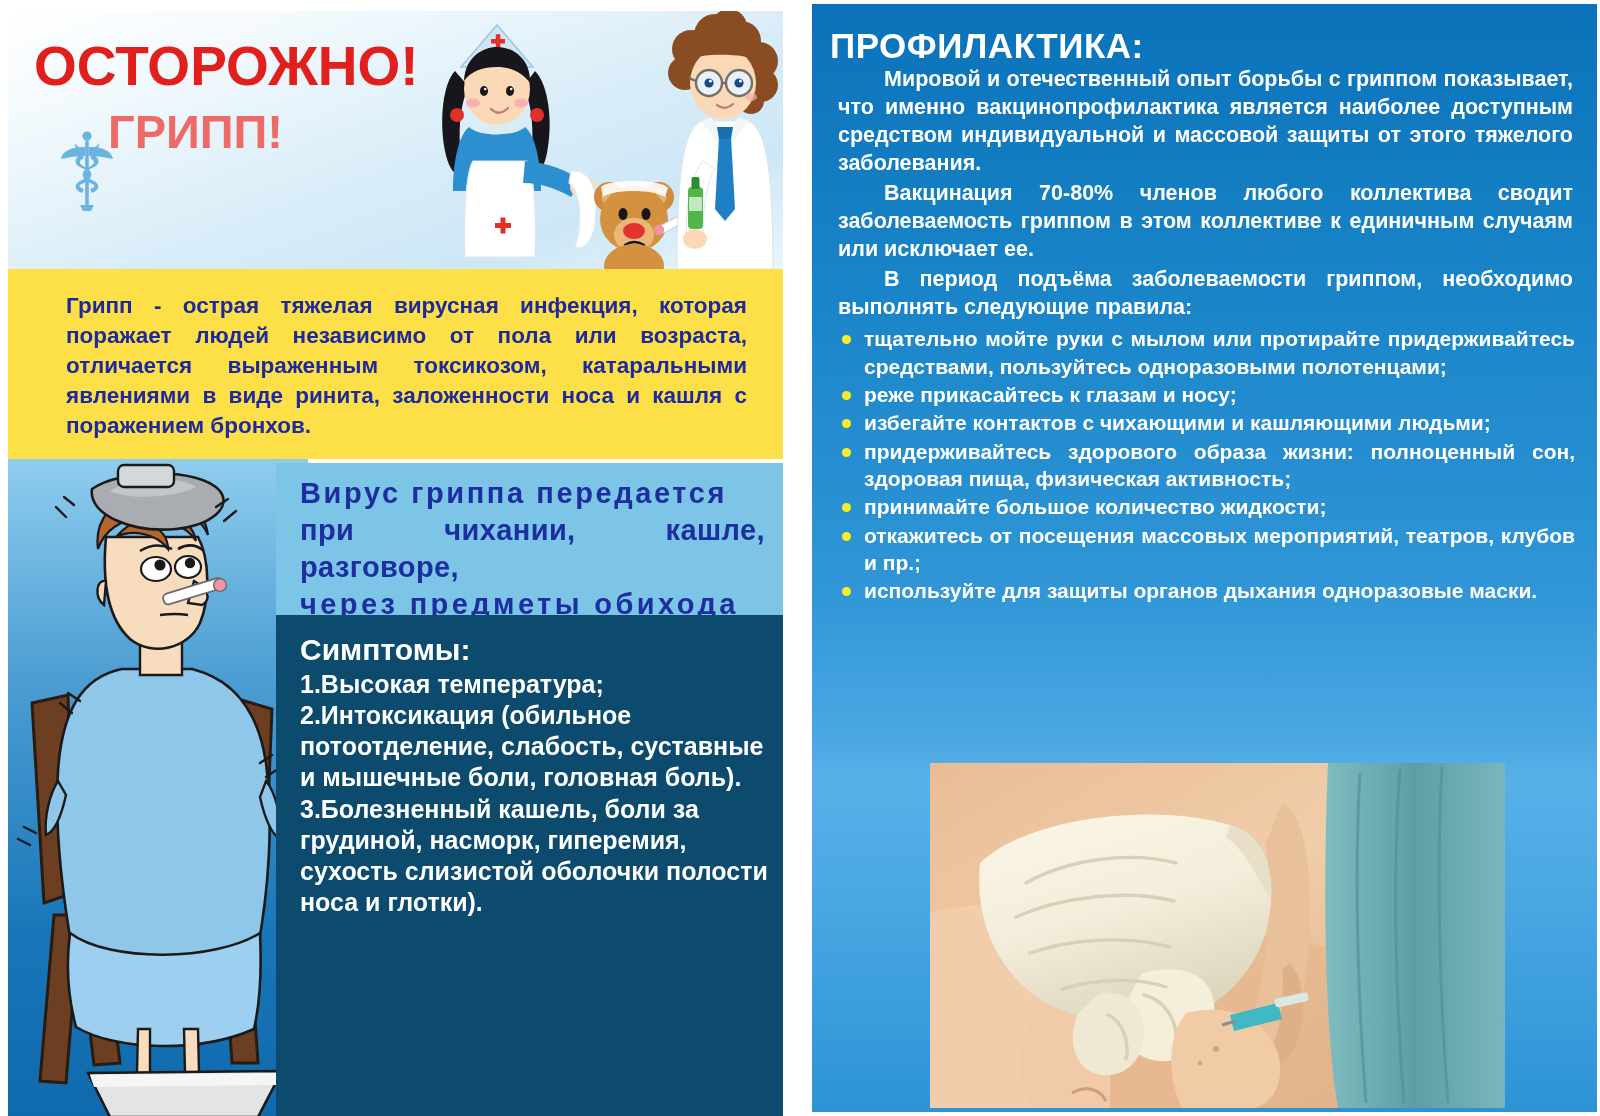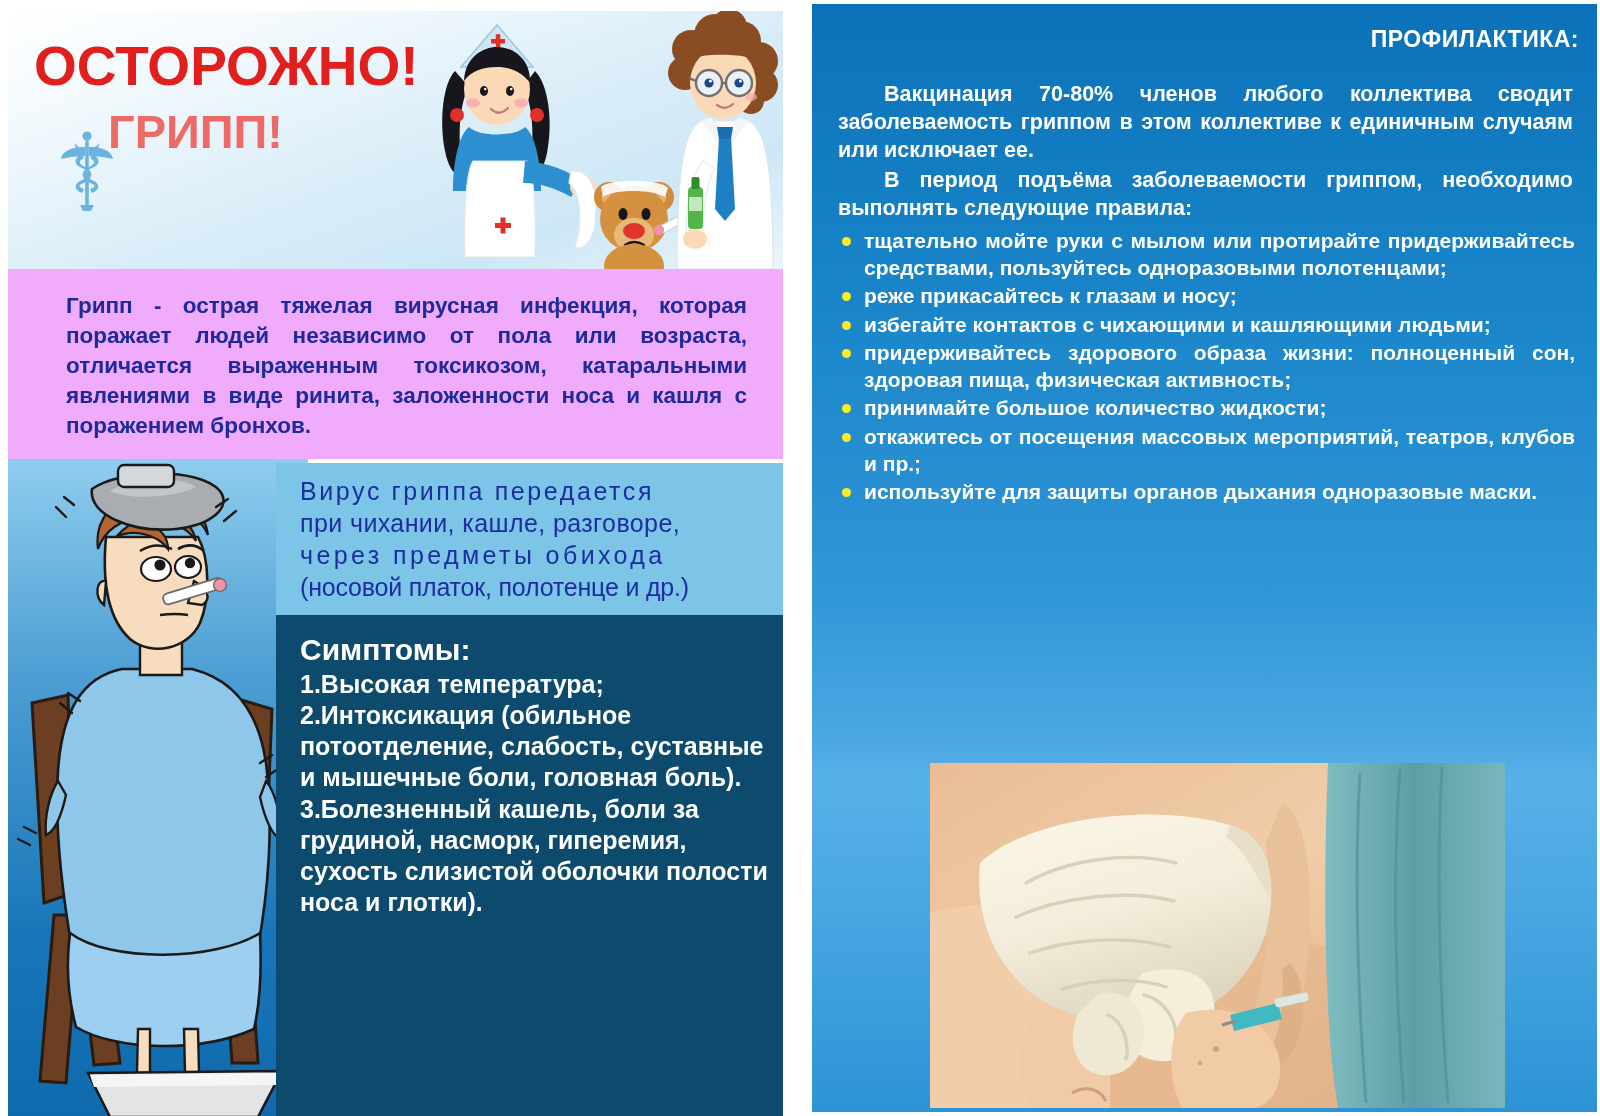--- a/index.html
+++ b/index.html
@@ -33,21 +33,21 @@
     margin-top: 14px; padding-left: 74px;
   }
   .caduceus { position: absolute; left: 52px; top: 118px; width: 54px; height: 84px; }
 
   
   .hero-figures { position: absolute; left: 395px; top: 0; width: 380px; height: 258px; }
 
   
   .intro-block {
     position: absolute; left: 0; top: 258px; width: 775px; height: 190px;
-    background: #f0abfc;
+    background: #fde047;
     padding: 22px 36px 0 58px;
   }
   .intro-text {
     font-size: 22.5px; font-weight: bold; color: #1e2a9c;
     line-height: 1.33; text-align: justify;
   }
 
   
   .sick-backdrop {
     position: absolute; left: 0; top: 448px; width: 300px; height: 660px;
@@ -55,21 +55,21 @@
   }
   .sick-figure { position: absolute; left: 2px; top: 452px; width: 296px; height: 656px; }
 
   
   .transmission {
     position: absolute; left: 268px; top: 452px; width: 507px; height: 152px;
     background: #7cc5e6;
     padding: 12px 18px 0 24px;
   }
   .transmission-text {
-    font-size: 25px; font-weight: normal; color: #1c2ea0;
+    font-size: 29px; font-weight: bold; color: #1c2ea0;
     line-height: 1.28; text-align: justify;
   }
 
   
   .symptoms {
     position: absolute; left: 268px; top: 604px; width: 507px; height: 504px;
     background: #0c4a6e;
     padding: 18px 14px 0 24px;
   }
   .symptoms-title {
@@ -82,23 +82,23 @@
 
   
   .right-panel {
     position: absolute; left: 812px; top: 4px;
     width: 785px; height: 1108px;
     background: linear-gradient(180deg, #0b72b9 0%, #1a86c9 28%, #2f95d6 52%, #4aa7e2 66%, #57b0e8 70%, #4ba8e3 80%, #2d93d5 100%);
     overflow: hidden;
     padding: 0 18px;
   }
   .prof-title {
-    text-align: right; color: #ffffff; font-weight: bold;
-    font-size: 23px; letter-spacing: 0.5px;
-    margin-top: 22px; margin-bottom: 28px;
+    text-align: left; color: #ffffff; font-weight: bold;
+    font-size: 35px; letter-spacing: 0.5px;
+    margin-top: 22px; margin-bottom: 0;
   }
   .prof-para {
     color: #ffffff; font-size: 21.5px; font-weight: bold;
     line-height: 1.30; text-align: justify;
     text-indent: 46px; margin-bottom: 2px;
     padding: 0 6px 0 8px;
   }
   .rules-list { list-style: none; margin-top: 4px; padding: 0 4px 0 8px; }
   .rule-item {
     position: relative; color: #ffffff; font-size: 21px; font-weight: bold;
@@ -333,20 +333,21 @@
       <div class="symptoms-title">Симптомы:</div>
       <div class="symptoms-item">1.Высокая температура;</div>
       <div class="symptoms-item">2.Интоксикация (обильное потоотделение, слабость, суставные и мышечные боли, головная боль).</div>
       <div class="symptoms-item">3.Болезненный кашель, боли за грудиной, насморк, гиперемия, сухость слизистой оболочки полости носа и глотки).</div>
     </div>
   </div>
 
   <div class="right-panel">
     <div class="prof-title">ПРОФИЛАКТИКА:</div>
 
+    <div class="prof-para">Мировой и отечественный опыт борьбы с гриппом показывает, что именно вакцинопрофилактика является наиболее доступным средством индивидуальной и массовой защиты от этого тяжелого заболевания.</div>
     <div class="prof-para">Вакцинация 70-80% членов любого коллектива сводит заболеваемость гриппом в этом коллективе к единичным случаям или исключает ее.</div>
     <div class="prof-para">В период подъёма заболеваемости гриппом, необходимо выполнять следующие правила:</div>
 
     <ul class="rules-list">
       <li class="rule-item">тщательно мойте руки с мылом или протирайте придерживайтесь средствами, пользуйтесь одноразовыми полотенцами;</li>
       <li class="rule-item">реже прикасайтесь к глазам и носу;</li>
       <li class="rule-item">избегайте контактов с чихающими и кашляющими людьми;</li>
       <li class="rule-item">придерживайтесь здорового образа жизни: полноценный сон, здоровая пища, физическая активность;</li>
       <li class="rule-item">принимайте большое количество жидкости;</li>
       <li class="rule-item">откажитесь от посещения массовых мероприятий, театров, клубов и пр.;</li>

